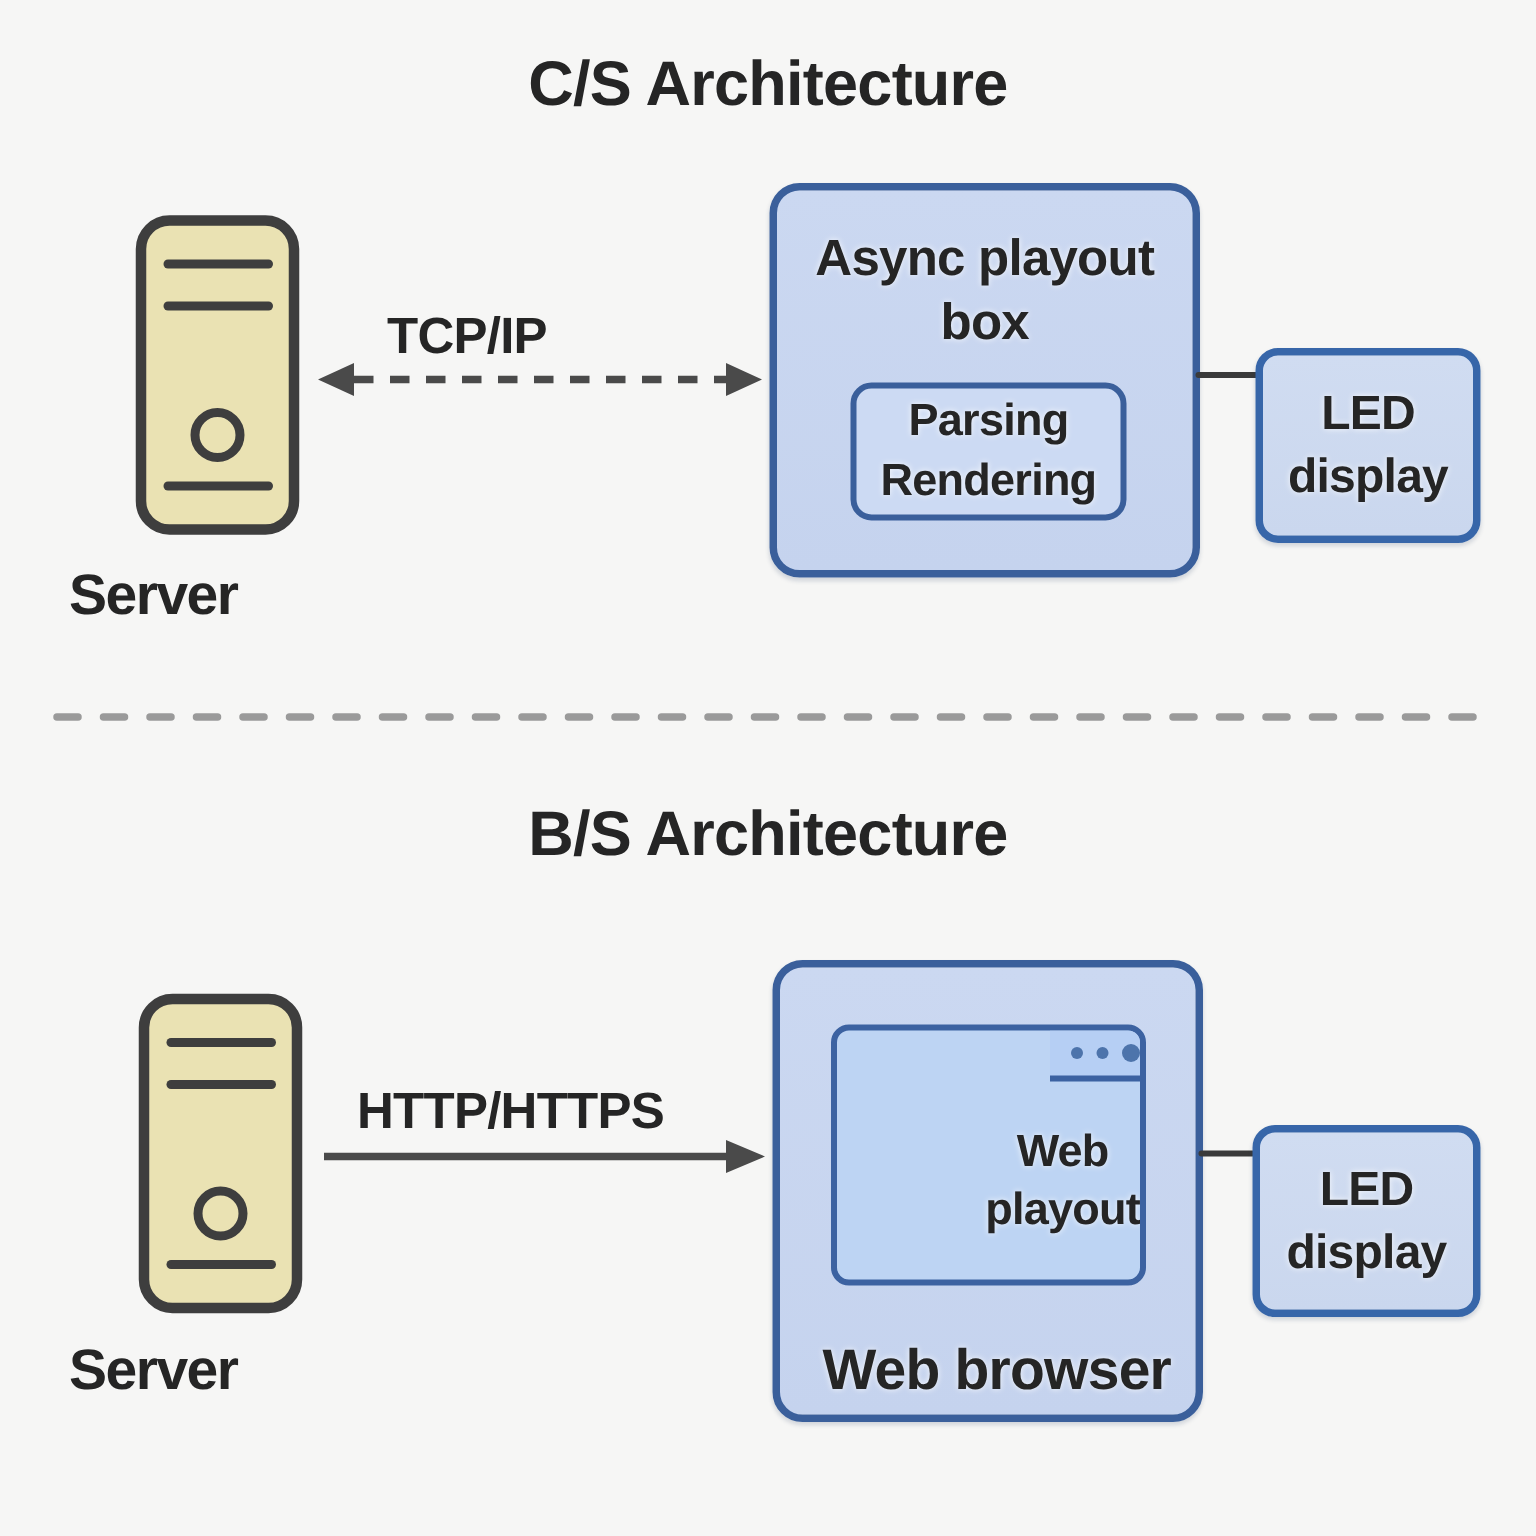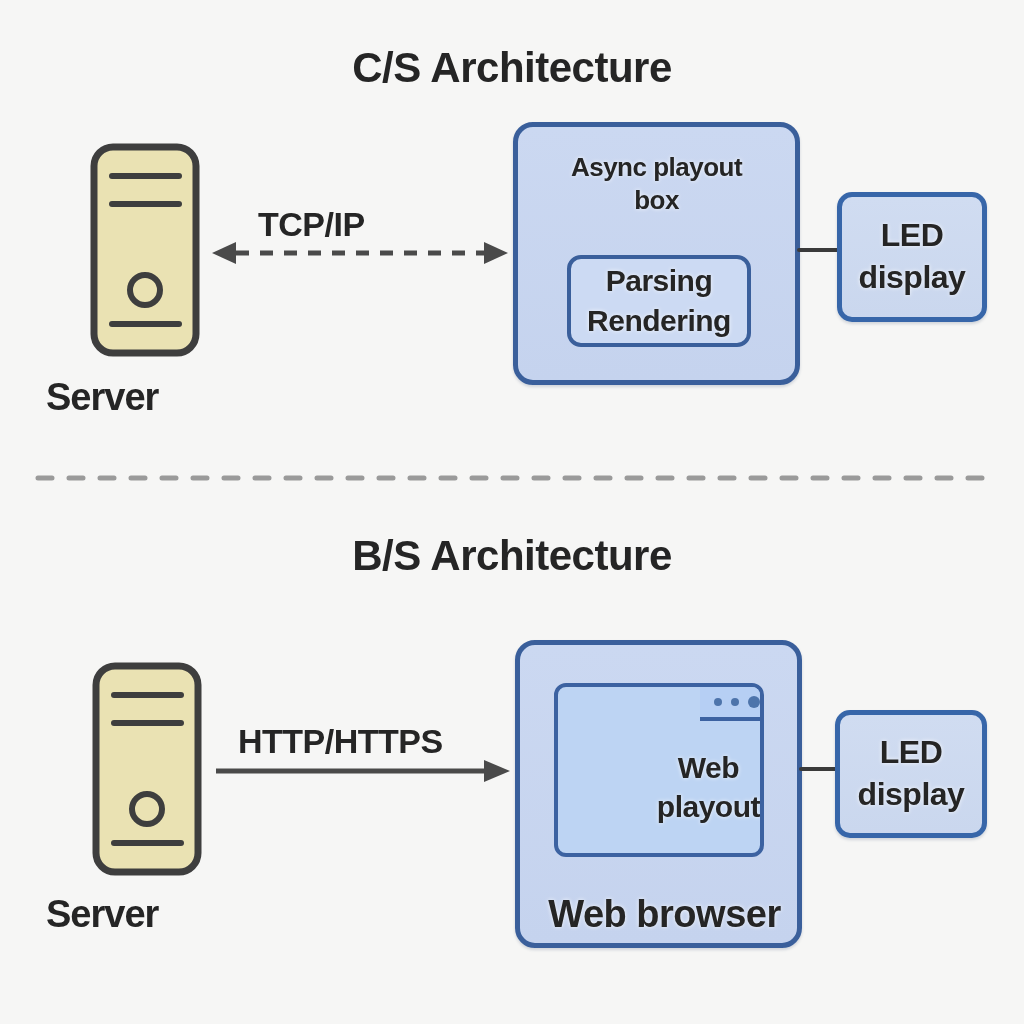--- a/index.html
+++ b/index.html
@@ -23,37 +23,38 @@
   }
   .server-label { width: 200px; font-size: 38px; letter-spacing: -1px; }
   .protocol-label { font-size: 34px; letter-spacing: -0.5px; }
   .panel {
     background: linear-gradient(180deg, #cbd8f1 0%, #c5d3ee 100%);
     border: 5px solid #3a5f9b;
     border-radius: 20px;
     box-shadow: 0 2px 3px rgba(40,60,100,0.18);
   }
   .panel-title {
-    text-align: center; font-weight: 700; font-size: 26px;
+    text-align: center; font-weight: 700; font-size: 34px;
     line-height: 1.26; letter-spacing: -0.5px;
     text-shadow: 0 0 4px rgba(255,255,255,0.85);
   }
   .inner-box {
     background: #ccdaf3;
     border: 4px solid #3a5f9b;
     border-radius: 14px;
     display: flex; flex-direction: column; justify-content: center;
   }
   .inner-box .panel-title { font-size: 30px; line-height: 1.35; }
   .led-box {
     background: linear-gradient(180deg, #d0dcf1 0%, #cad7ee 100%);
     border: 5px solid #3766a9;
     border-radius: 15px;
     display: flex; flex-direction: column; justify-content: center;
     box-shadow: 0 2px 3px rgba(40,60,100,0.18);
+    margin-top: 40px;
   }
   .led-box .panel-title { font-size: 32px; line-height: 1.3; }
   .connector { background: #3a3a3a; height: 4px; border-radius: 2px; }
   .browser-window {
     border: 4px solid #3c62a1;
     border-radius: 12px;
     background: #bdd4f3;
     overflow: hidden;
     display: flex; flex-direction: column;
   }
@@ -70,21 +71,21 @@
   .browser-body {
     flex: 1; display: flex; flex-direction: column; justify-content: center;
   }
   .browser-body .panel-title { font-size: 30px; line-height: 1.3; }
 </style>
 </head>
 <body>
 
 <div class="canvas">
 
-  <div class="abs section-title" style="top:32px;margin-top:12px;">C/S Architecture</div>
+  <div class="abs section-title" style="top:32px;">C/S Architecture</div>
 
   <svg class="abs" style="left:90px; top:143px;" width="110" height="214" viewBox="0 0 110 214">
     <rect x="4" y="4" width="102" height="206" rx="19" fill="#eae2b3" stroke="#3e3e3e" stroke-width="7"></rect>
     <line x1="22" y1="33" x2="89" y2="33" stroke="#3e3e3e" stroke-width="6" stroke-linecap="round"></line>
     <line x1="22" y1="61" x2="89" y2="61" stroke="#3e3e3e" stroke-width="6" stroke-linecap="round"></line>
     <circle cx="55" cy="147" r="15" fill="none" stroke="#3e3e3e" stroke-width="6"></circle>
     <line x1="22" y1="181" x2="89" y2="181" stroke="#3e3e3e" stroke-width="6" stroke-linecap="round"></line>
   </svg>
   <div class="abs label server-label" style="left:46px; top:376px;">Server</div>
 

